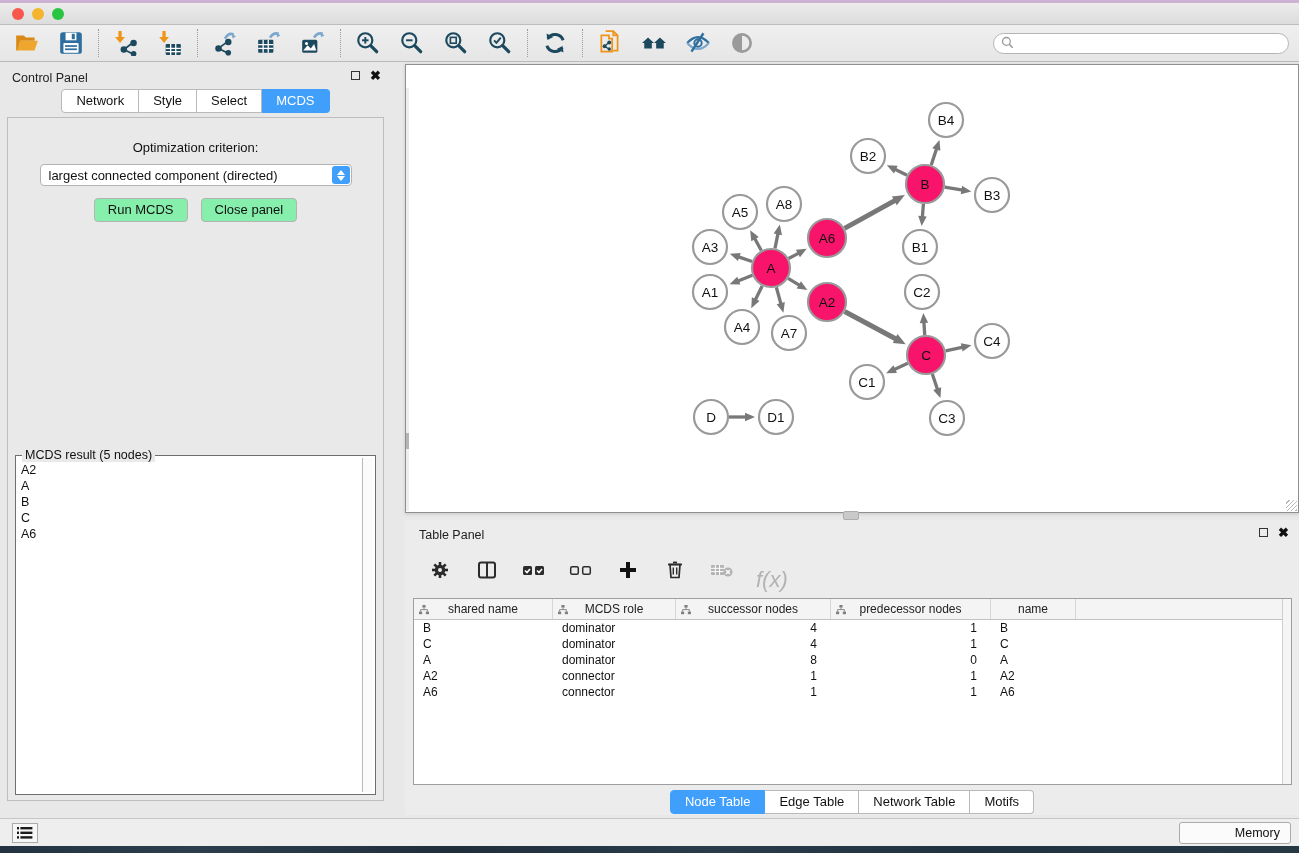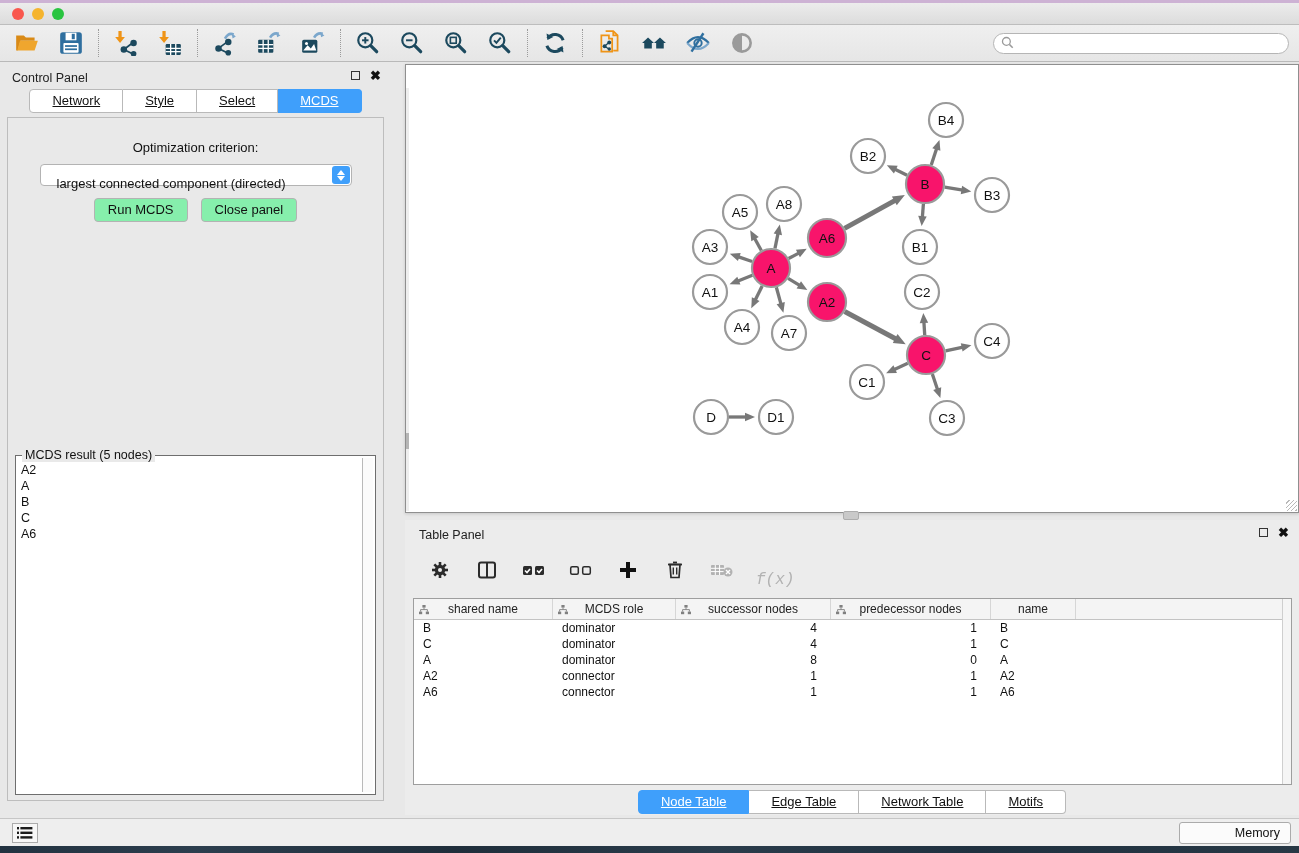--- a/index.html
+++ b/index.html
@@ -26,31 +26,31 @@
   
   #control-panel { position:absolute; left:0; top:63px; width:391px; height:745px; background:#e8e8e8; }
   .panel-titlebar { height:26px; position:relative; }
   .panel-title { position:absolute; left:12px; top:8px; font-size:12.5px; color:#222; }
   .panel-btns { position:absolute; right:10px; top:7px; display:flex; gap:10px; align-items:center; }
   .float-box { width:9px; height:9px; border:1.5px solid #333; }
   .close-x { font-size:13px; font-weight:bold; color:#111; line-height:11px; }
 
   .seg-group { display:flex; justify-content:center; }
   .seg { font-size:13px; color:#111; background:#fff; border:1px solid #b9b9b9; border-left:none;
-    padding:3px 22px 4px; cursor:default;text-decoration:underline; }
+    padding:3px 14px 4px; cursor:default; }
   .seg:first-child { border-left:1px solid #b9b9b9; border-radius:4px 0 0 4px; }
   .seg:last-child { border-radius:0 4px 4px 0; }
   .seg.active { background:#3f9ffb; border-color:#3f9ffb; color:#fff; }
 
   #cp-frame { position:absolute; left:7px; right:7px; top:54px; height:684px;
     border:1px solid #bdbdbd; background:#e9e9e9; }
   #opt-label { margin-top:22px; text-align:center; font-size:13px; color:#111; }
   #mcds-select { margin:9px auto 0; width:312px; height:22px; background:#fff; border:1px solid #b3b3b3;
     border-radius:4px; position:relative; font-size:13px; color:#111; }
-  #mcds-select .sel-text { position:absolute; left:16px; top:3px;margin-top:8px; }
+  #mcds-select .sel-text { position:absolute; left:8px; top:3px; }
   .spinner { position:absolute; right:1px; top:1px; width:18px; height:18px; background:#3f9ffb;
     border-radius:3px; display:flex; flex-direction:column; align-items:center; justify-content:center; gap:1px; }
   .spin-up { width:0; height:0; border-left:4px solid transparent; border-right:4px solid transparent; border-bottom:5px solid #fff; }
   .spin-dn { width:0; height:0; border-left:4px solid transparent; border-right:4px solid transparent; border-top:5px solid #fff; }
   #cp-buttons { margin-top:12px; display:flex; justify-content:center; gap:13px; }
   .btn { background:#86efac; border:1px solid #b3b3b3; border-radius:4px; font-size:13px; color:#111;
     padding:3px 13px 4px; font-family:"Liberation Sans",sans-serif; }
   #mcds-result { position:absolute; left:7px; right:7px; top:337px; height:340px;
     border:1px solid #6e6e6e; background:#fff; }
   #mcds-result-title { position:absolute; left:6px; top:-8px; background:#e9e9e9; padding:0 3px;
@@ -71,21 +71,21 @@
   #net-left-thumb { position:absolute; left:0; top:345px; width:3px; height:16px; background:#b5b5b5; }
   #net-grip { position:absolute; right:1px; bottom:1px; width:11px; height:11px;
     background:repeating-linear-gradient(135deg,transparent 0 2px,#b9b9b9 2px 3px); }
   #splitter-thumb { position:absolute; left:843px; top:511px; width:16px; height:9px;
     background:#c9c9c9; border:1px solid #adadad; border-radius:2px; }
 
   
   #table-panel { position:absolute; left:405px; top:520px; width:894px; height:295px; background:#ececec; }
   #tp-toolbar { position:absolute; left:8px; right:8px; top:28px; height:44px;
     display:flex; align-items:center; gap:21px; padding-left:14px; }
-  .fx { font-family:Liberation Mono, monospace; font-style:italic; font-size:16px; color:#b2b2b2;margin-top:20px; }
+  .fx { font-family:Liberation Sans, sans-serif; font-style:italic; font-size:22px; color:#b2b2b2;margin-top:20px; }
   #data-table { position:absolute; left:8px; right:7px; top:78px; height:187px; background:#fff; border:1px solid #9e9e9e; }
   #tbl-header { display:flex; height:21px; background:#f4f4f4; border-bottom:1px solid #c3c3c3; }
   .hcell { position:relative; display:flex; align-items:center; justify-content:center; gap:4px;
     font-size:12px; color:#222; border-right:1px solid #d6d6d6; height:100%; }
   .hcell .hicon { position:absolute; left:5px; top:5px; }
   .trow { display:flex; height:16px; align-items:center; }
   .tcell { font-size:12px; color:#111; height:16px; line-height:16px; white-space:nowrap; overflow:hidden; }
   .al { text-align:left; padding-left:9px; }
   .ar { text-align:right; padding-right:14px; }
   #tbl-scroll { position:absolute; right:0; top:0; bottom:0; width:9px; background:#f5f5f5; border-left:1px solid #cfcfcf; }

